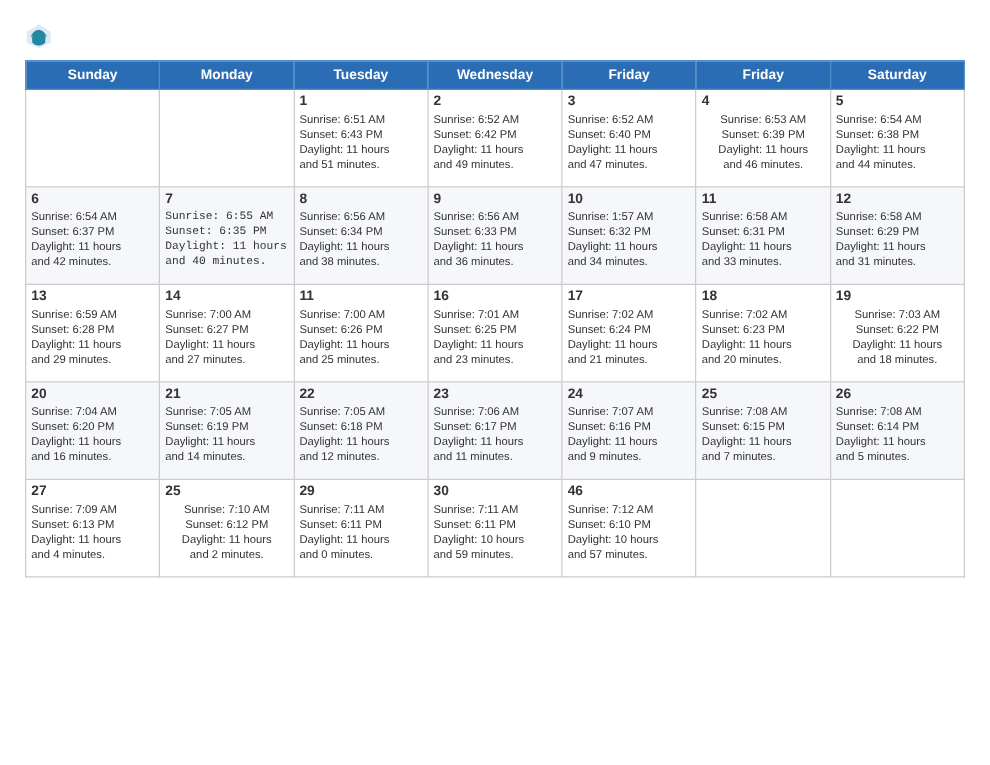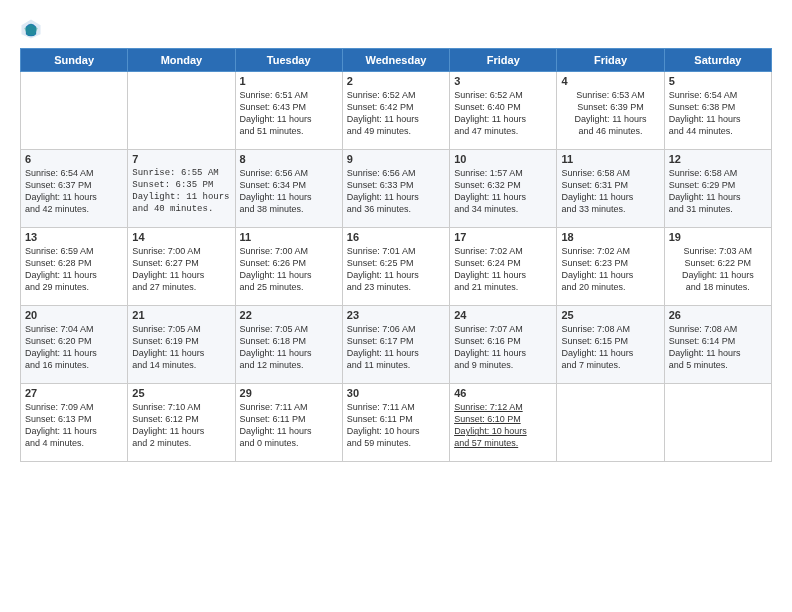--- a/index.html
+++ b/index.html
@@ -322,42 +322,42 @@
         <tr>
           <td>
             <span class="day-num">27</span>
             <div class="cell-content" style="white-space: pre-line;">Sunrise: 7:09 AM
 Sunset: 6:13 PM
 Daylight: 11 hours
 and 4 minutes.</div>
           </td>
           <td>
             <span class="day-num">25</span>
-            <div class="cell-content" style="white-space: pre-line;">Sunrise: 7:10 AM
+            <div class="cell-content" style="white-space: pre-line; text-align: center;">Sunrise: 7:10 AM
 Sunset: 6:12 PM
 Daylight: 11 hours
 and 2 minutes.</div>
           </td>
           <td>
             <span class="day-num">29</span>
             <div class="cell-content" style="white-space: pre-line;">Sunrise: 7:11 AM
 Sunset: 6:11 PM
 Daylight: 11 hours
 and 0 minutes.</div>
           </td>
           <td>
             <span class="day-num">30</span>
             <div class="cell-content" style="white-space: pre-line;">Sunrise: 7:11 AM
 Sunset: 6:11 PM
 Daylight: 10 hours
 and 59 minutes.</div>
           </td>
           <td>
             <span class="day-num">46</span>
-            <div class="cell-content" style="white-space: pre-line; text-decoration: underline;">Sunrise: 7:12 AM
+            <div class="cell-content" style="white-space: pre-line;">Sunrise: 7:12 AM
 Sunset: 6:10 PM
 Daylight: 10 hours
 and 57 minutes.</div>
           </td>
           <td></td>
           <td></td>
         </tr>
       </tbody>
   </table>
 </div>

